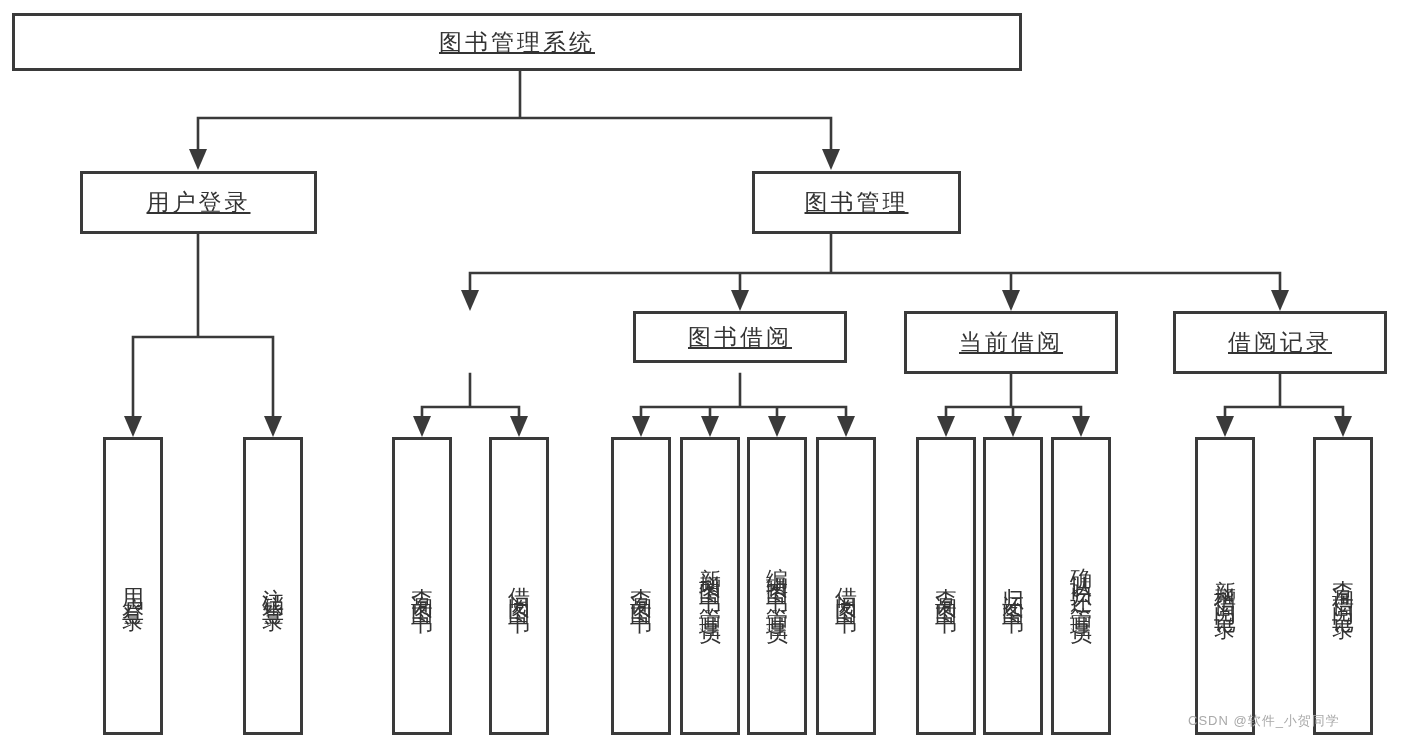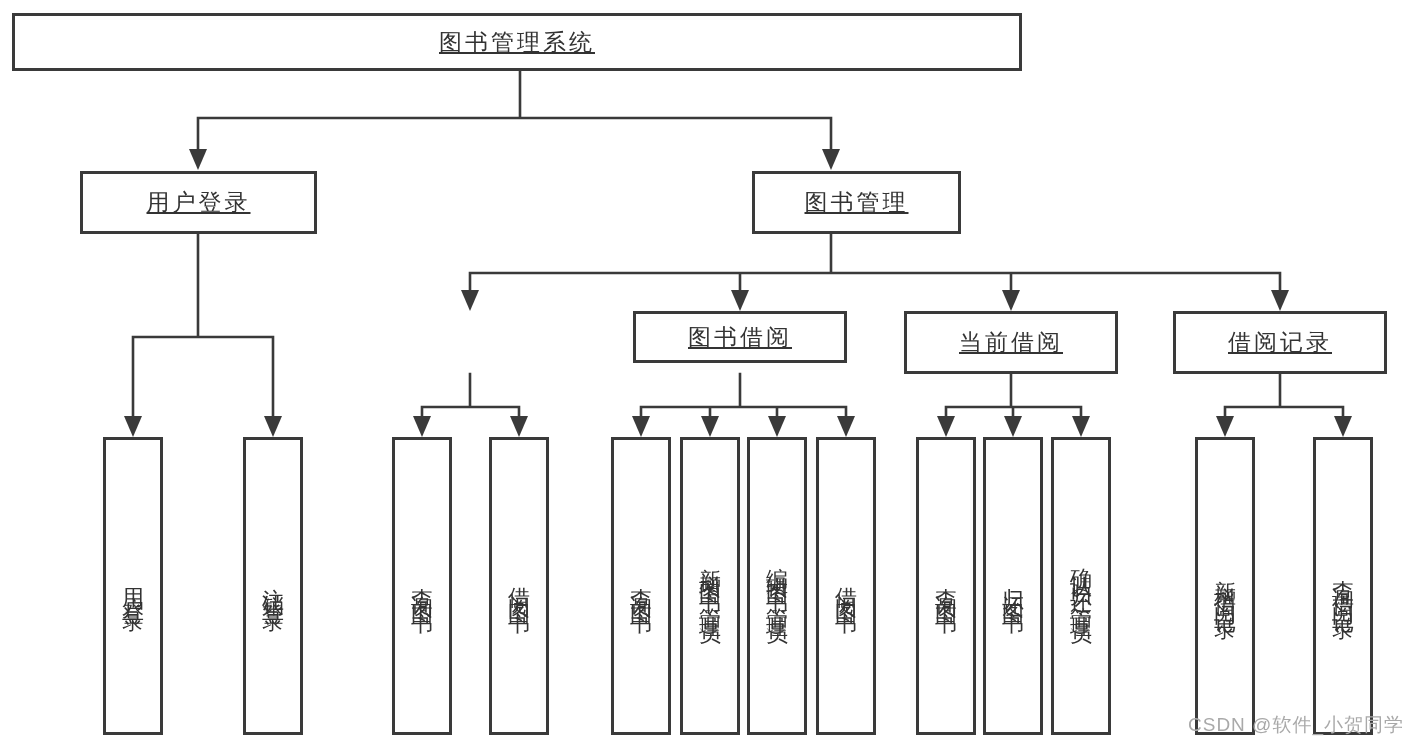--- a/index.html
+++ b/index.html
@@ -32,21 +32,21 @@
   .node-v {
     writing-mode:vertical-rl;
     text-orientation:mixed;
     font-size:22px;
     letter-spacing:8px;
     line-height:1;
   }
   #watermark {
     position:absolute;
     left:1188px; top:712px;
-    font-size:19px;
+    font-size:13px;
     color:var(--wm, #a9a9a9);
     letter-spacing:1px;
     white-space:nowrap;
     z-index:3;
   }
 </style>
 </head>
 <body>
 
 <div id="canvas" style="--line: #3a3a3a; --text: #333333; --fill: #ffffff; --bg: #ffffff; --wm: #a9a9a9;">

